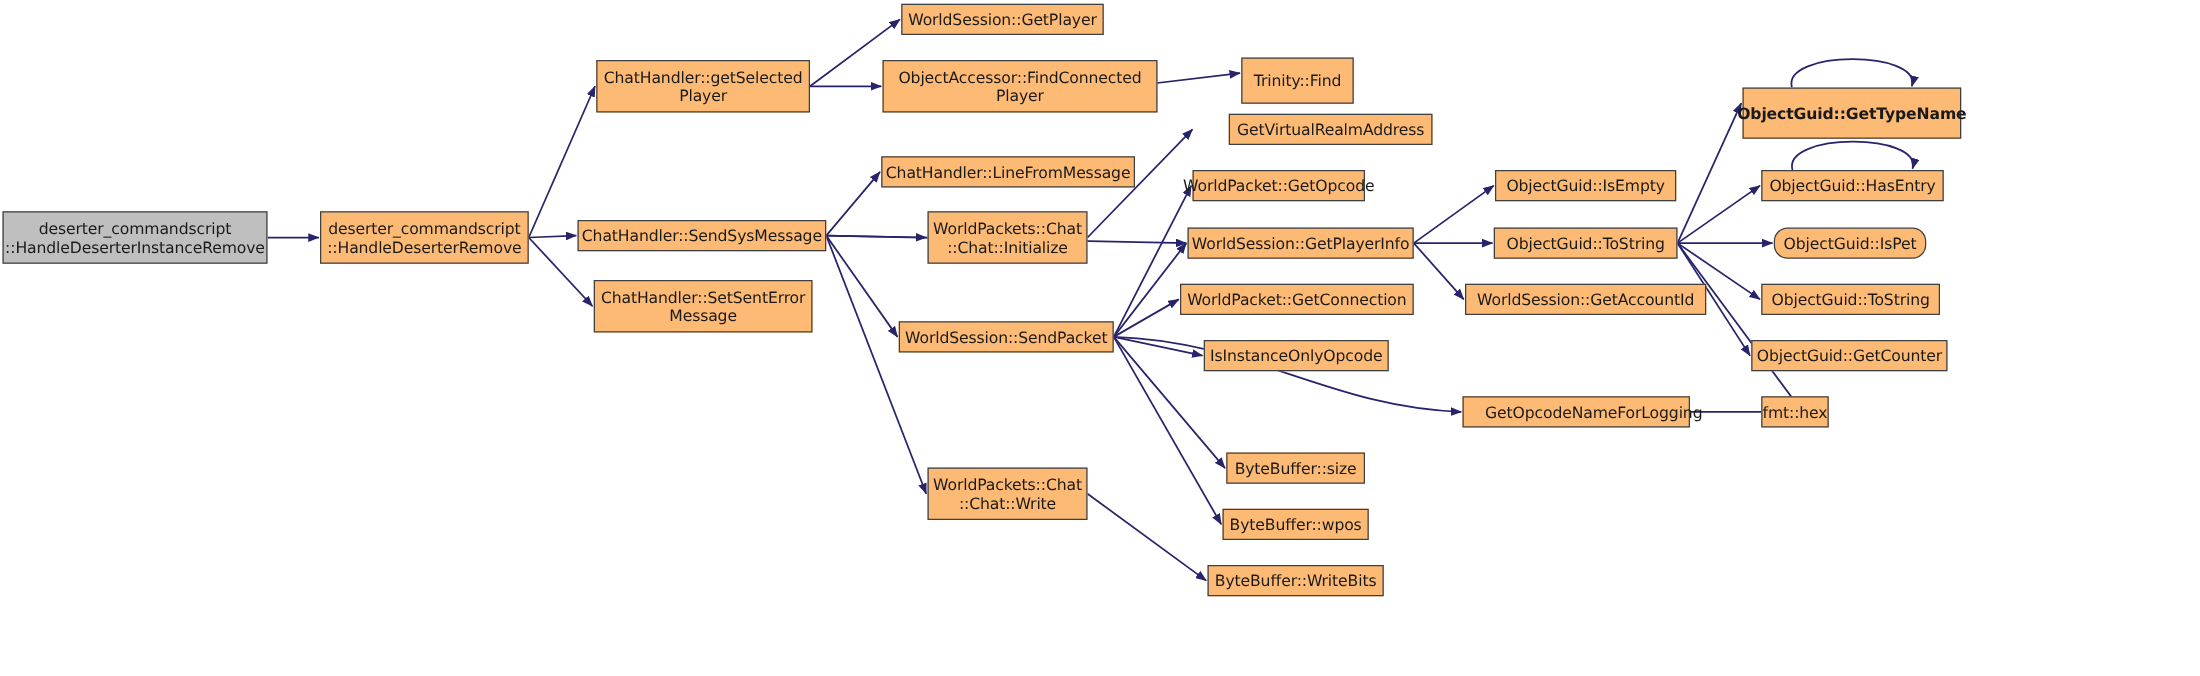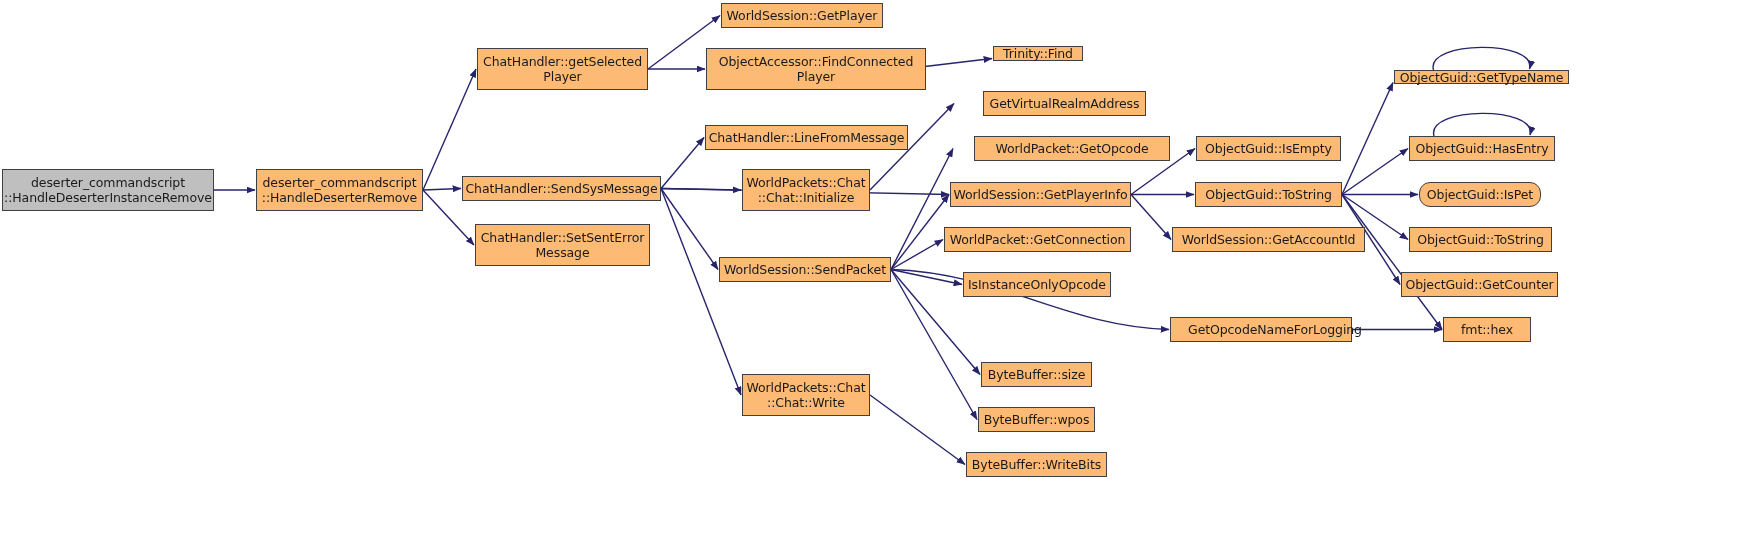--- a/index.html
+++ b/index.html
@@ -95,39 +95,39 @@
       <div class="node" style="left: 256px; top: 169px; width: 167px; height: 42px;">deserter_commandscript
 ::HandleDeserterRemove</div>
       <div class="node" style="left: 477px; top: 48px; width: 171px; height: 42px;">ChatHandler::getSelected
 Player</div>
       <div class="node" style="left: 462px; top: 176px; width: 199px; height: 25px;">ChatHandler::SendSysMessage</div>
       <div class="node" style="left: 475px; top: 224px; width: 175px; height: 42px;">ChatHandler::SetSentError
 Message</div>
       <div class="node" style="left: 721px; top: 3px; width: 162px; height: 25px;">WorldSession::GetPlayer</div>
       <div class="node" style="left: 706px; top: 48px; width: 220px; height: 42px;">ObjectAccessor::FindConnected
 Player</div>
-      <div class="node" style="left: 993px; top: 46px; width: 90px; height: 15px;">Trinity::Find</div>
+      <div class="node" style="left: 993px; top: 46px; width: 90px; height: 37px;">Trinity::Find</div>
       <div class="node" style="left: 705px; top: 125px; width: 203px; height: 25px;">ChatHandler::LineFromMessage</div>
       <div class="node" style="left: 742px; top: 169px; width: 128px; height: 42px;">WorldPackets::Chat
 ::Chat::Initialize</div>
       <div class="node" style="left: 719px; top: 257px; width: 172px; height: 25px;">WorldSession::SendPacket</div>
       <div class="node" style="left: 742px; top: 374px; width: 128px; height: 42px;">WorldPackets::Chat
 ::Chat::Write</div>
       <div class="node" style="left: 955px; top: 91px; width: 163px; height: 25px; margin-left: 28px;">GetVirtualRealmAddress</div>
-      <div class="node" style="left: 954px; top: 136px; width: 196px; height: 25px; margin-left: 20px;">WorldPacket::GetOpcode</div>
+      <div class="node" style="left: 954px; top: 136px; width: 138px; height: 25px;">WorldPacket::GetOpcode</div>
       <div class="node" style="left: 950px; top: 182px; width: 181px; height: 25px;">WorldSession::GetPlayerInfo</div>
       <div class="node" style="left: 944px; top: 227px; width: 187px; height: 25px;">WorldPacket::GetConnection</div>
       <div class="node" style="left: 963px; top: 272px; width: 148px; height: 25px;">IsInstanceOnlyOpcode</div>
       <div class="node" style="left: 981px; top: 362px; width: 111px; height: 25px;">ByteBuffer::size</div>
       <div class="node" style="left: 978px; top: 407px; width: 117px; height: 25px;">ByteBuffer::wpos</div>
       <div class="node" style="left: 966px; top: 452px; width: 141px; height: 25px;">ByteBuffer::WriteBits</div>
       <div class="node" style="left: 1196px; top: 136px; width: 145px; height: 25px;">ObjectGuid::IsEmpty</div>
       <div class="node" style="left: 1195px; top: 182px; width: 147px; height: 25px;">ObjectGuid::ToString</div>
       <div class="node" style="left: 1172px; top: 227px; width: 193px; height: 25px;">WorldSession::GetAccountId</div>
       <div class="node" style="left: 1170px; top: 317px; width: 182px; height: 25px; padding-left: 28px;">GetOpcodeNameForLogging</div>
-      <div class="node" style="left: 1394px; top: 70px; width: 175px; height: 14px;">ObjectGuid::GetTypeName</div>
+      <div class="node" style="left: 1394px; top: 70px; width: 175px; height: 41px; font-weight: bold;">ObjectGuid::GetTypeName</div>
       <div class="node" style="left: 1409px; top: 136px; width: 146px; height: 25px;">ObjectGuid::HasEntry</div>
       <div class="node" style="left: 1419px; top: 182px; width: 122px; height: 25px; border-radius: 11px;">ObjectGuid::IsPet</div>
       <div class="node" style="left: 1409px; top: 227px; width: 143px; height: 25px;">ObjectGuid::ToString</div>
       <div class="node" style="left: 1401px; top: 272px; width: 157px; height: 25px;">ObjectGuid::GetCounter</div>
-      <div class="node" style="left: 1443px; top: 317px; width: 88px; height: 25px;">fmt::hex</div>
+      <div class="node" style="left: 1409px; top: 317px; width: 54px; height: 25px;">fmt::hex</div>
     </div>
 </div>
 
 </body></html>

